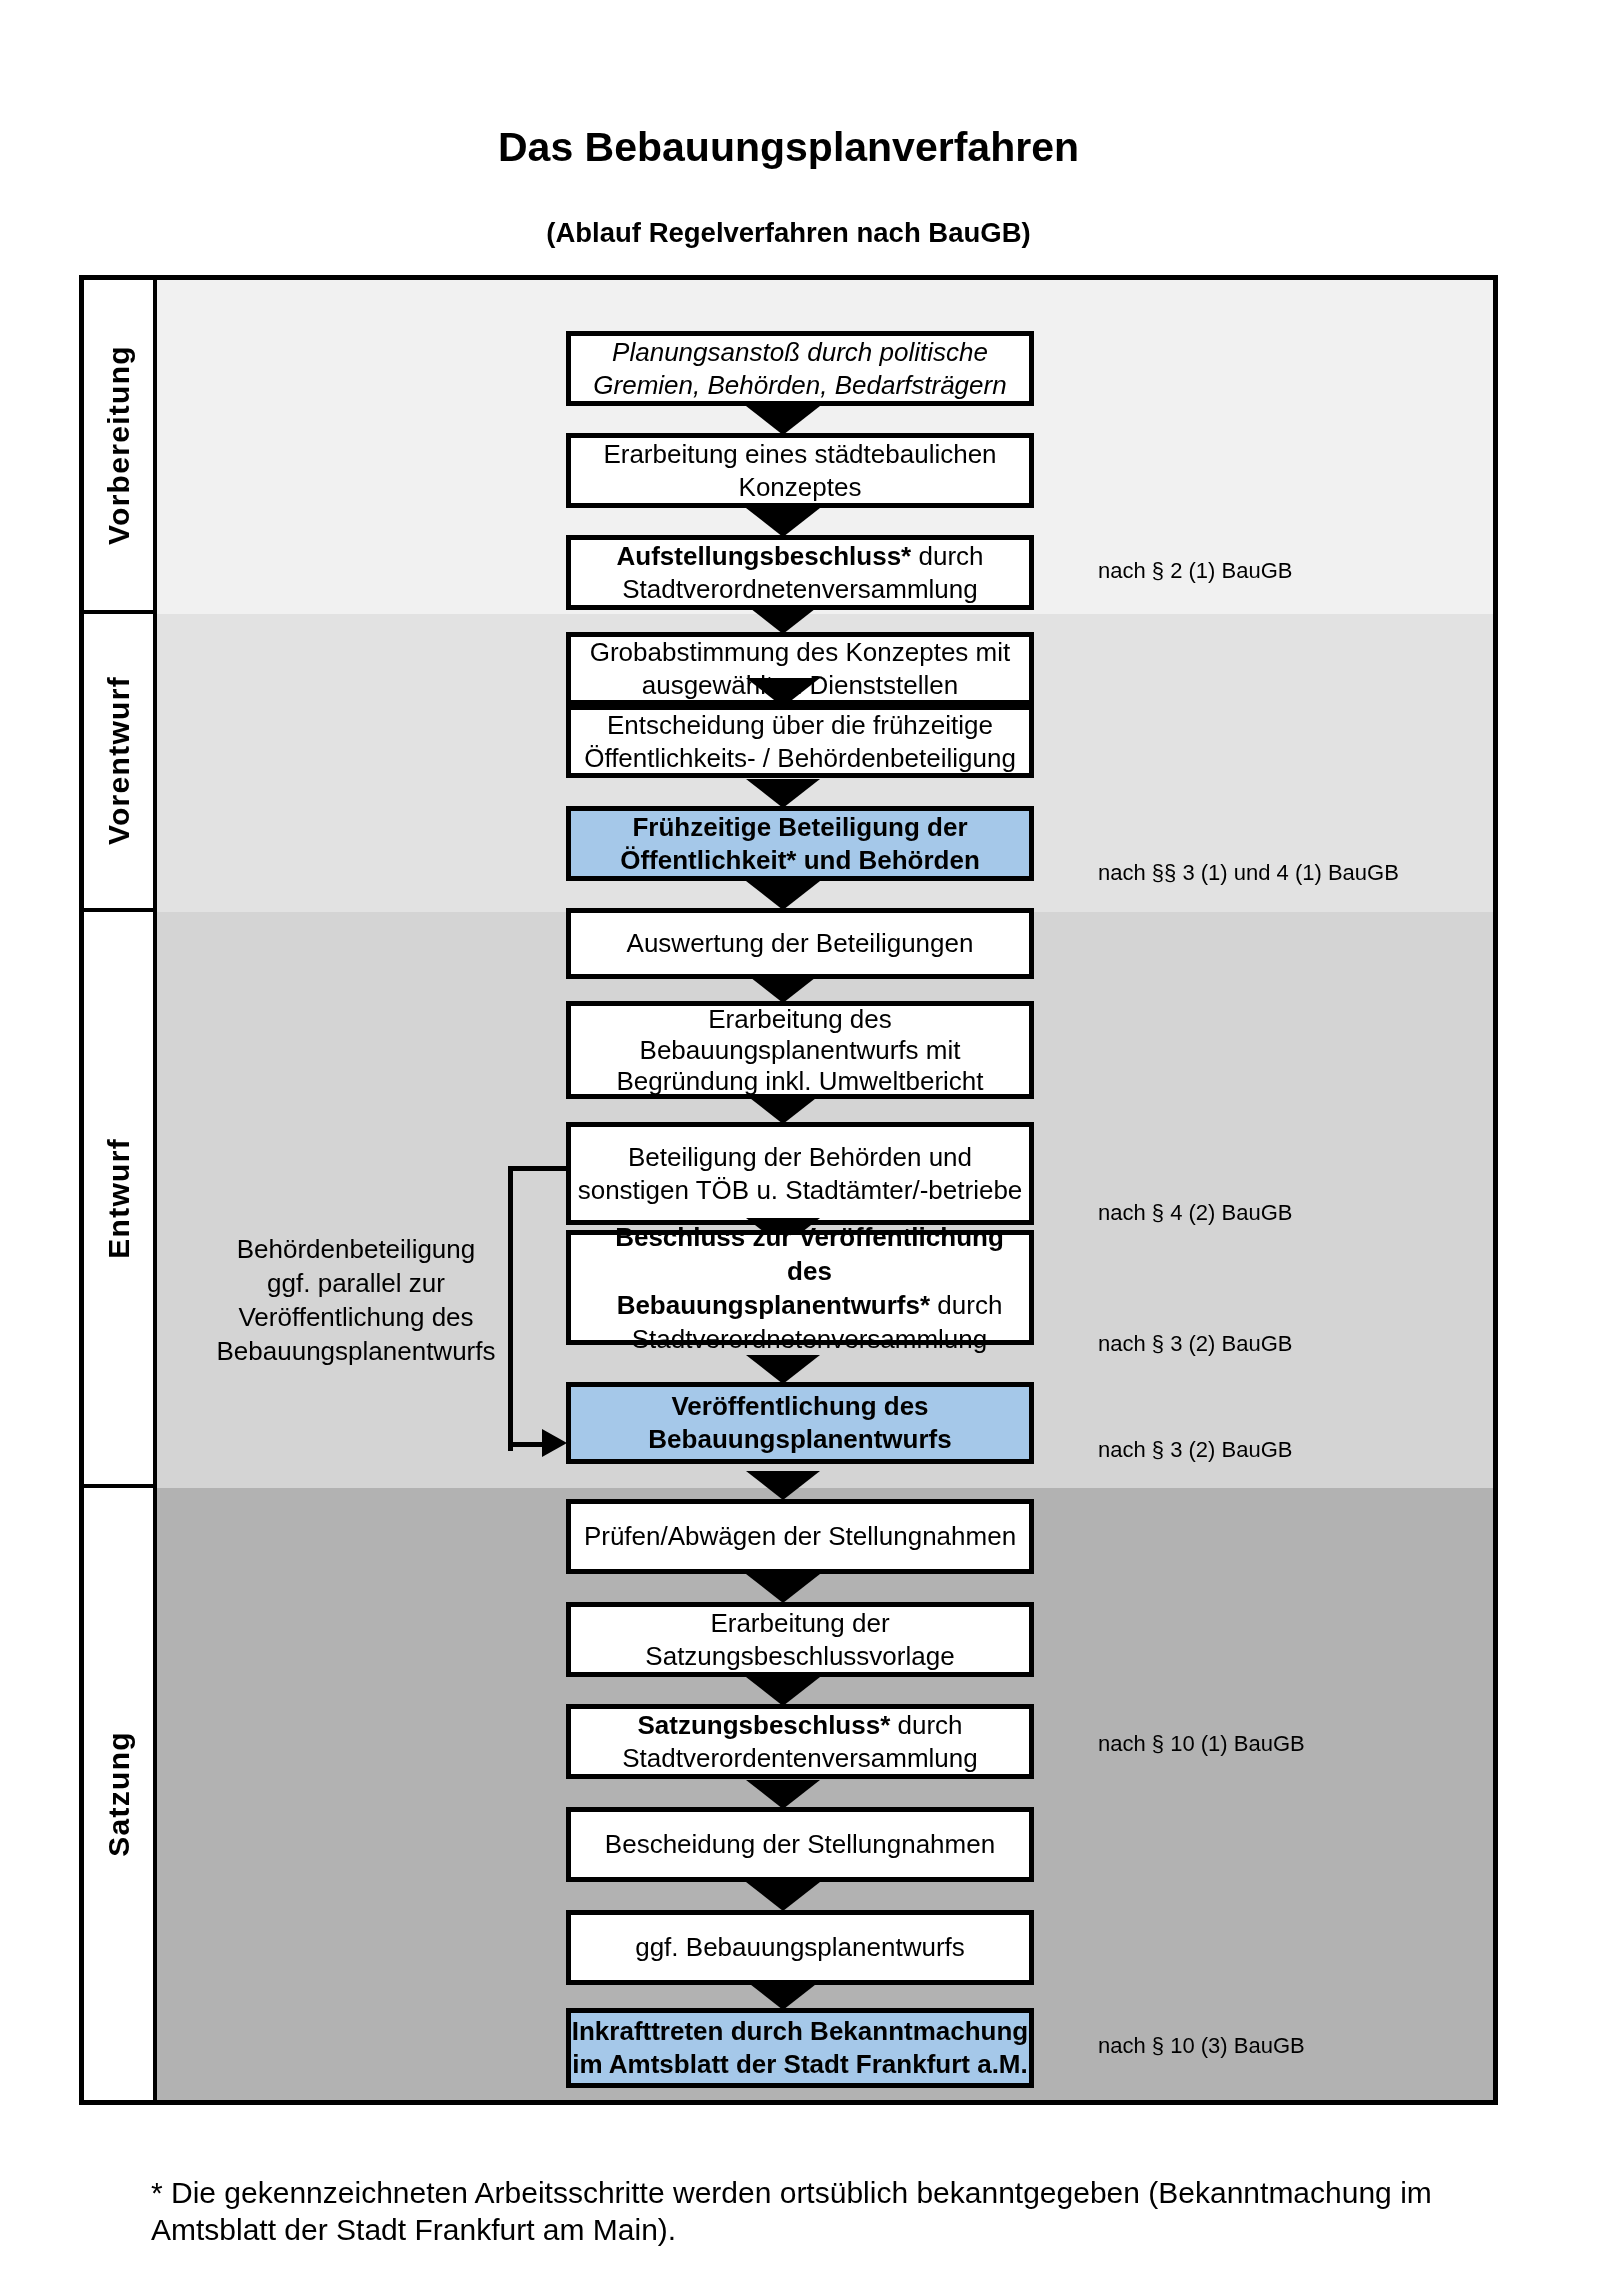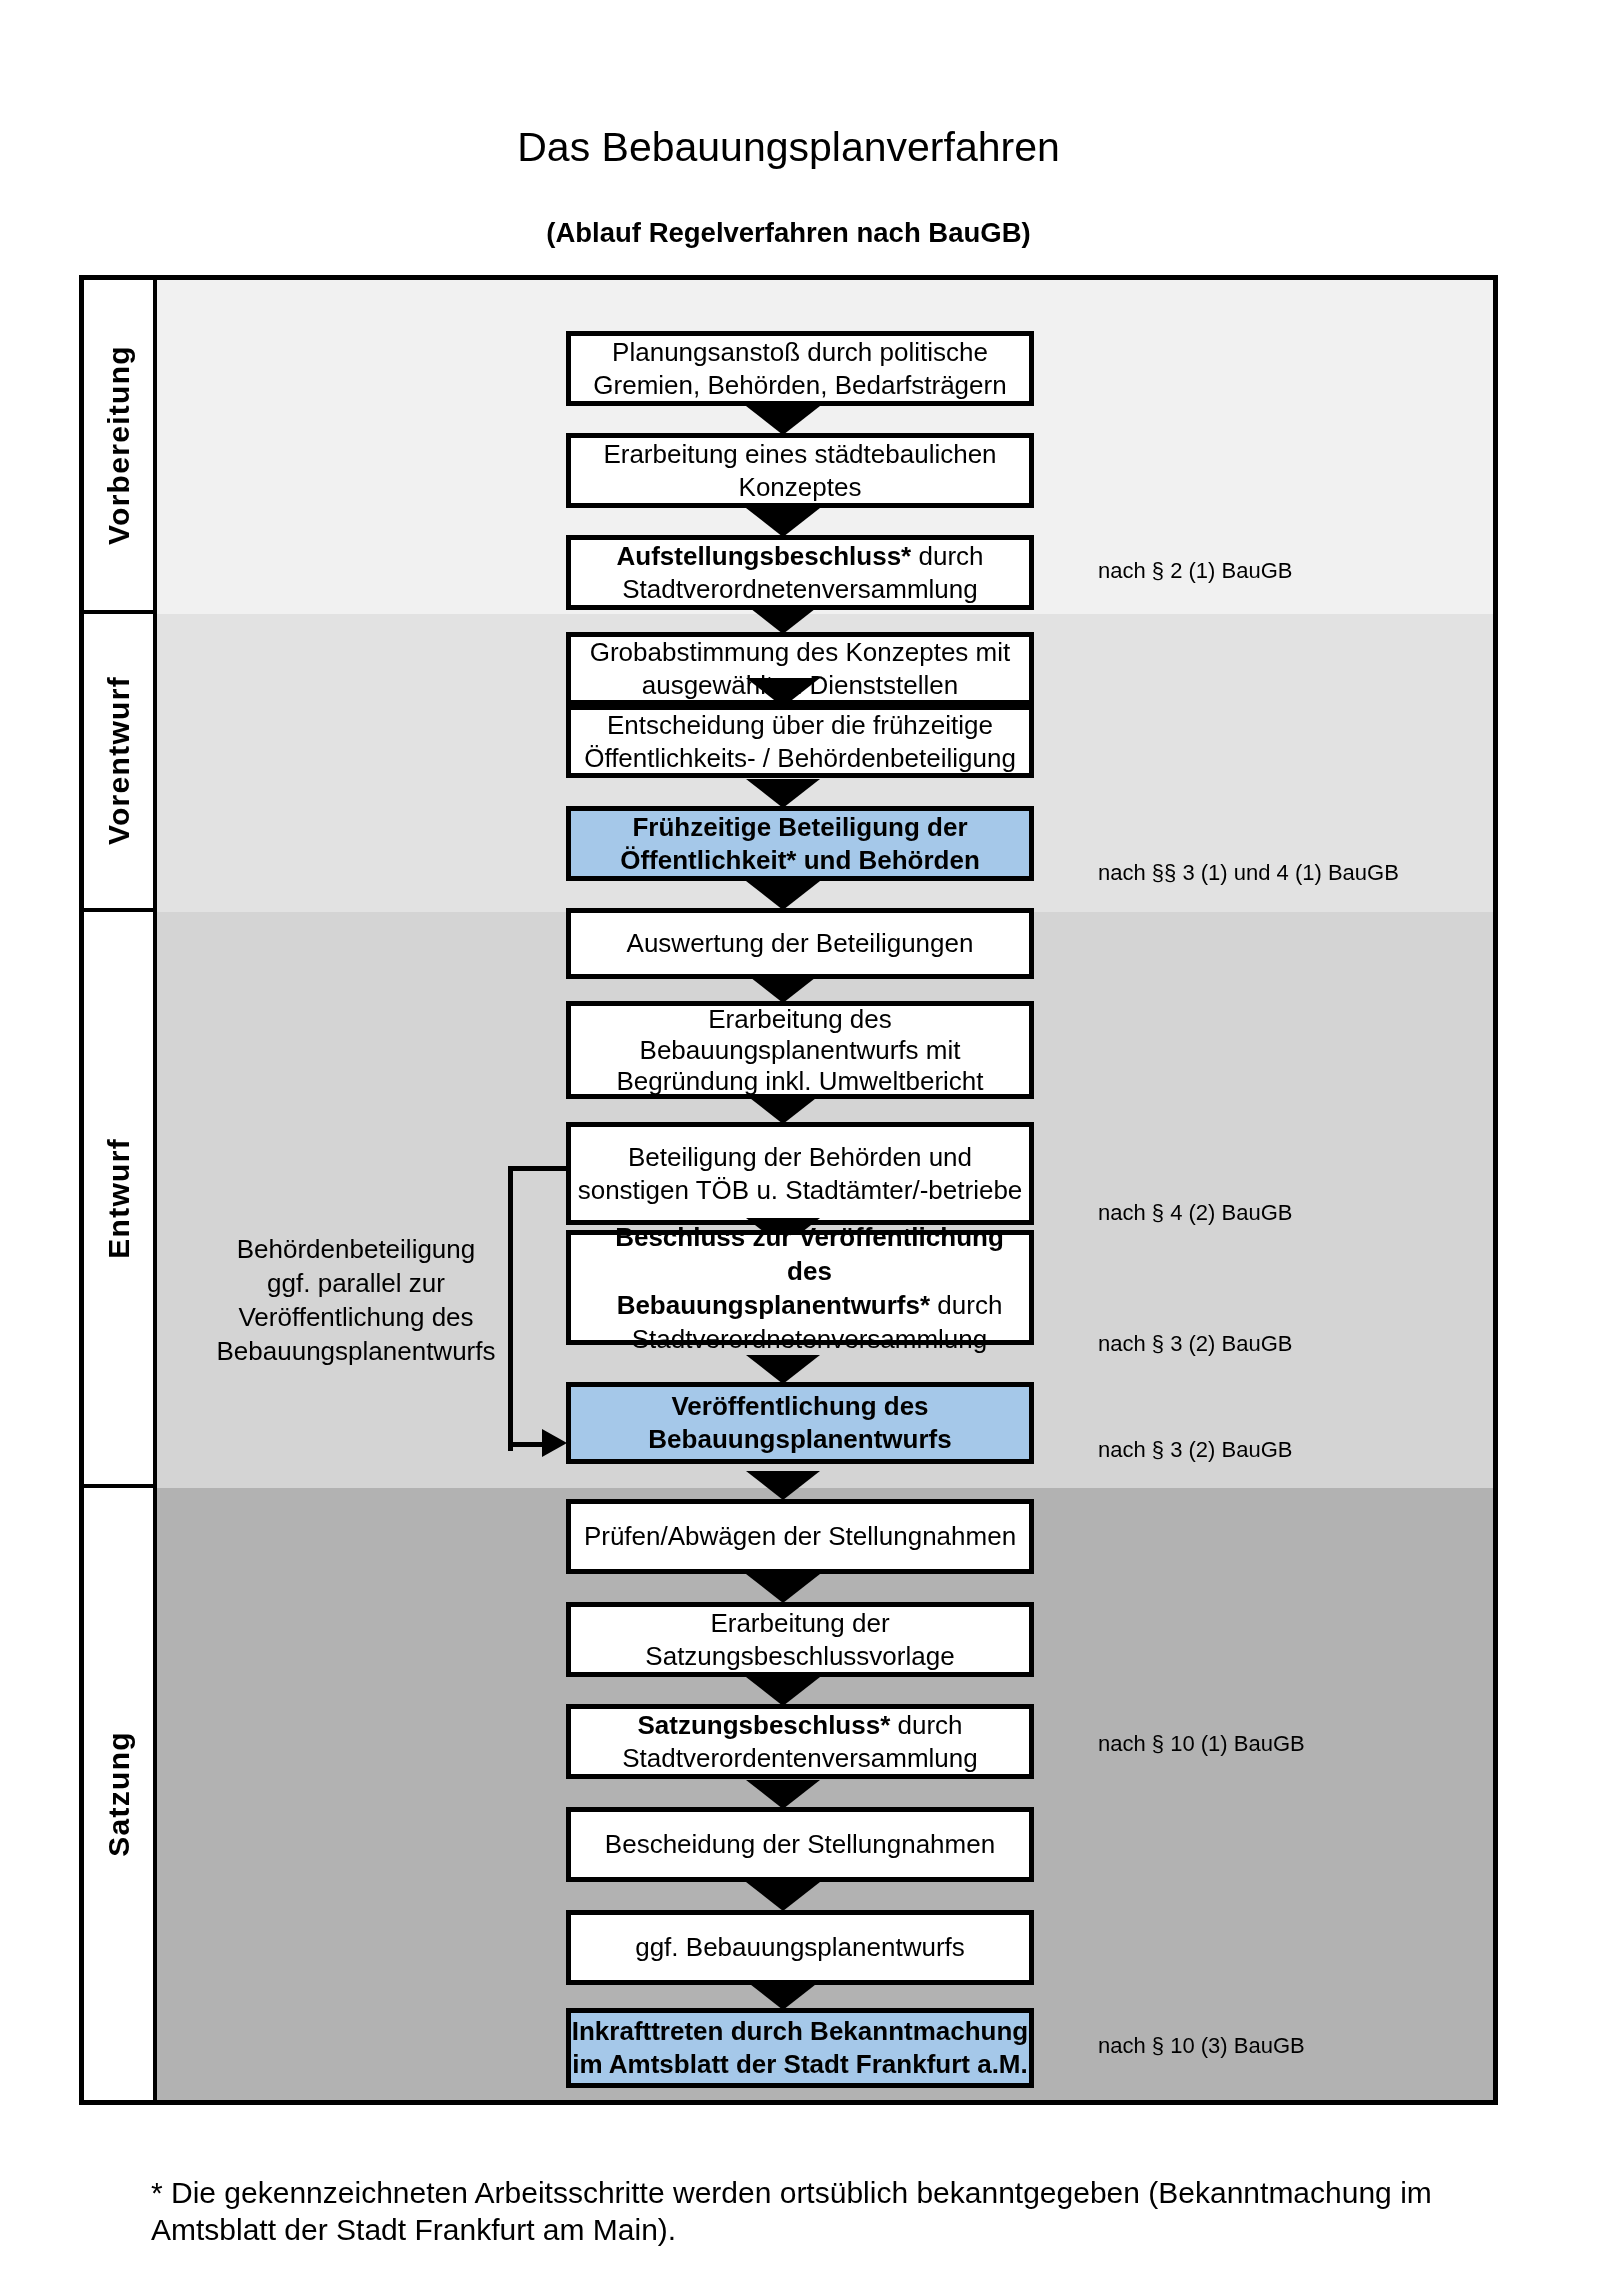--- a/index.html
+++ b/index.html
@@ -2,21 +2,21 @@
 <html style="font-size:10.5px"><head>
 <meta charset="utf-8">
 <style>
   html,body { margin:0; padding:0; }
   body {
     width:1623px; height:2295px; position:relative; background:#ffffff;
     font-family:"Liberation Sans", sans-serif; color:#000;
   }
   .title {
     position:absolute; left:79px; top:124px; width:1419px;
-    text-align:center; font-size:41px; font-weight:normal;
+    text-align:center; font-size:41px; font-weight:bold;
   }
   .subtitle {
     position:absolute; left:79px; top:217px; width:1419px;
     text-align:center; font-size:27.5px; font-weight:bold;
   }
   
   .frame {
     position:absolute; left:79px; top:275px; width:1419px; height:1830px;
     border:5.9px solid #000; box-sizing:border-box;
   }
@@ -39,21 +39,21 @@
 
   
   .box {
     position:absolute; left:482px; width:468px; box-sizing:border-box;
     border:5.2px solid #000; background:#fff;
     display:flex; flex-direction:column; justify-content:center;
     text-align:center; font-size:26px; line-height:33px;
   }
   .box.blue { background:#a5c8e9; font-weight:bold;justify-content:center; }
   .ln strong { font-weight:bold; }
-  .p1  { top:51px;   height:75px; }
+  .p1  { top:51px;   height:75px;font-style:italic; }
   .p2  { top:153px;  height:75px; }
   .p3  { top:255px;  height:75px;text-align:center; }
   .p4  { top:352px;  height:73px; }
   .p5  { top:425px;  height:73px; }
   .p6  { top:526px;  height:75px; }
   .p7  { top:628px;  height:71px; }
   .p8  { top:721px; height:98px; line-height:31px; }
   .p9  { top:842px; height:103px; }
   .p10 { top:950px; height:115px; line-height:34px;padding-left:19px; }
   .p11 { top:1102px; height:82px; }

